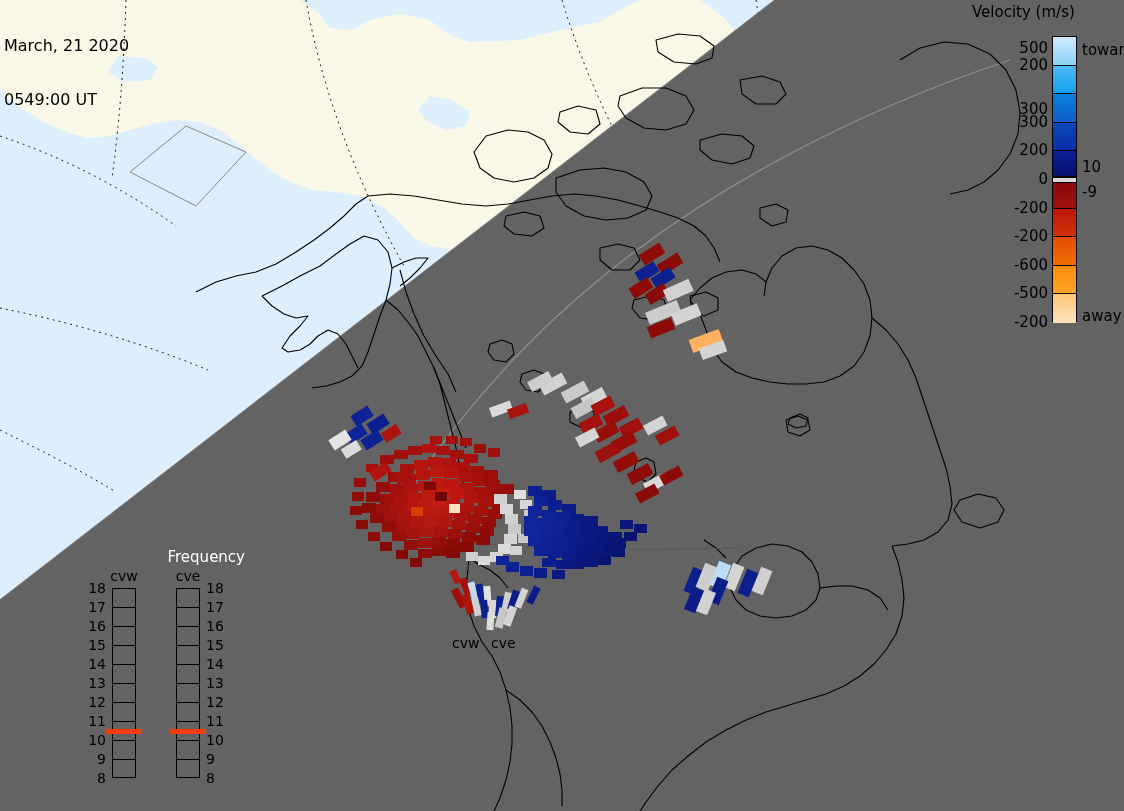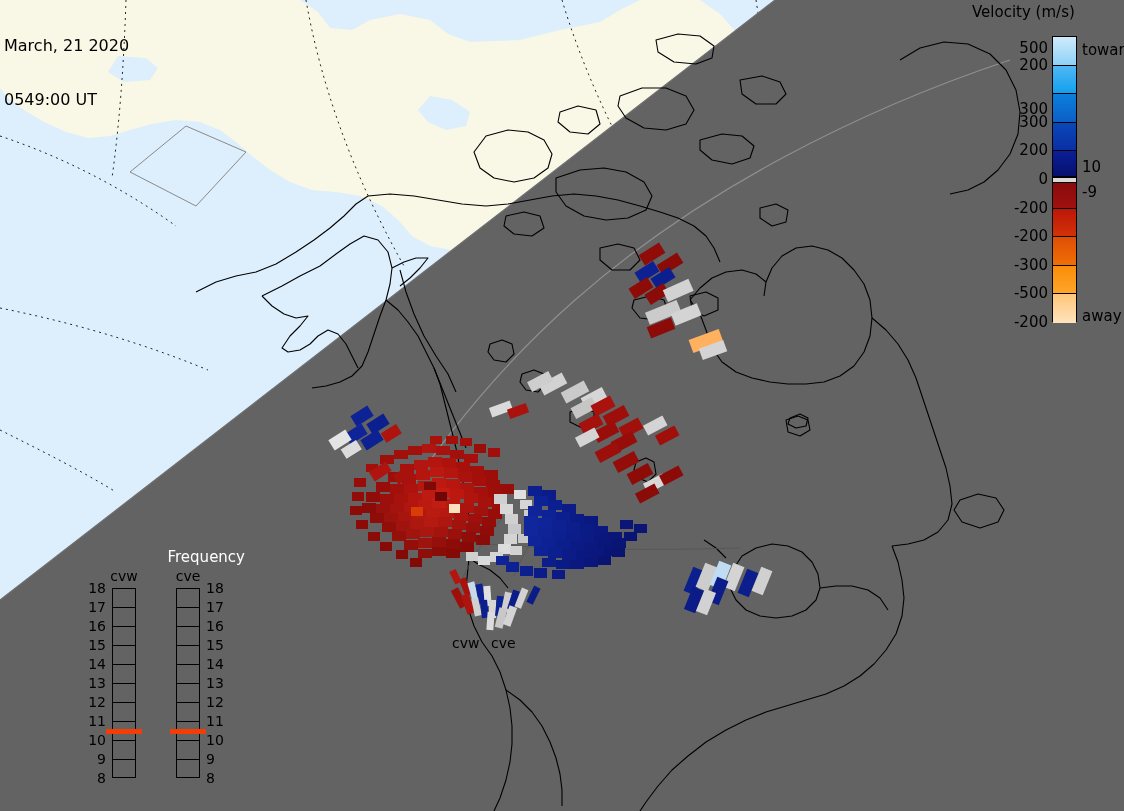--- a/index.html
+++ b/index.html
@@ -628,21 +628,21 @@
       </div>
     <div id="cb-ticks">
         <div class="cb-tick" style="top: 48px;">500</div>
         <div class="cb-tick" style="top: 64.6px;">200</div>
         <div class="cb-tick" style="top: 109px; text-align: right;">300</div>
         <div class="cb-tick" style="top: 121.8px;">300</div>
         <div class="cb-tick" style="top: 150.4px;">200</div>
         <div class="cb-tick" style="top: 179px;">0</div>
         <div class="cb-tick" style="top: 207.6px;">-200</div>
         <div class="cb-tick" style="top: 236.2px;">-200</div>
-        <div class="cb-tick" style="top: 264.8px;">-300</div>
+        <div class="cb-tick" style="top: 264.8px;">-600</div>
         <div class="cb-tick" style="top: 293.4px;">-500</div>
         <div class="cb-tick" style="top: 322px;">-200</div>
       </div>
     <div id="cb-sides">
         <div class="cb-side" style="top: 167.14px;">10</div>
         <div class="cb-side" style="top: 191.86px;">-9</div>
         <div class="cb-side" style="top: 50.3px;">toward</div>
         <div class="cb-side" style="top: 316.28px;">away</div>
       </div>
   </div>

